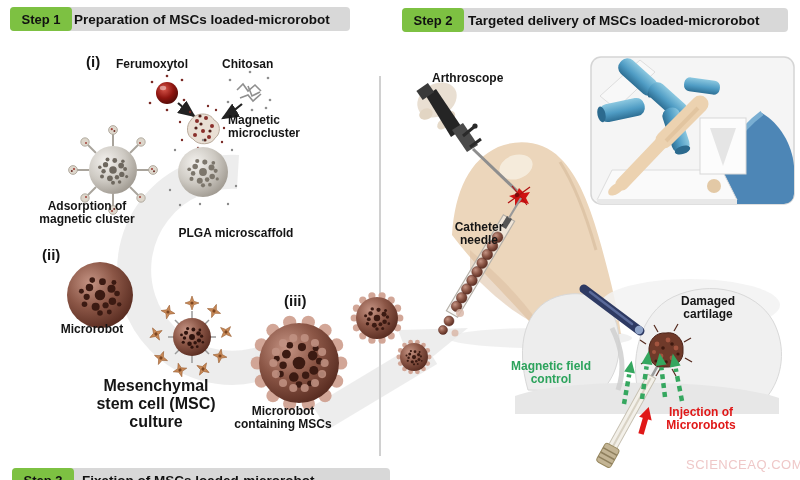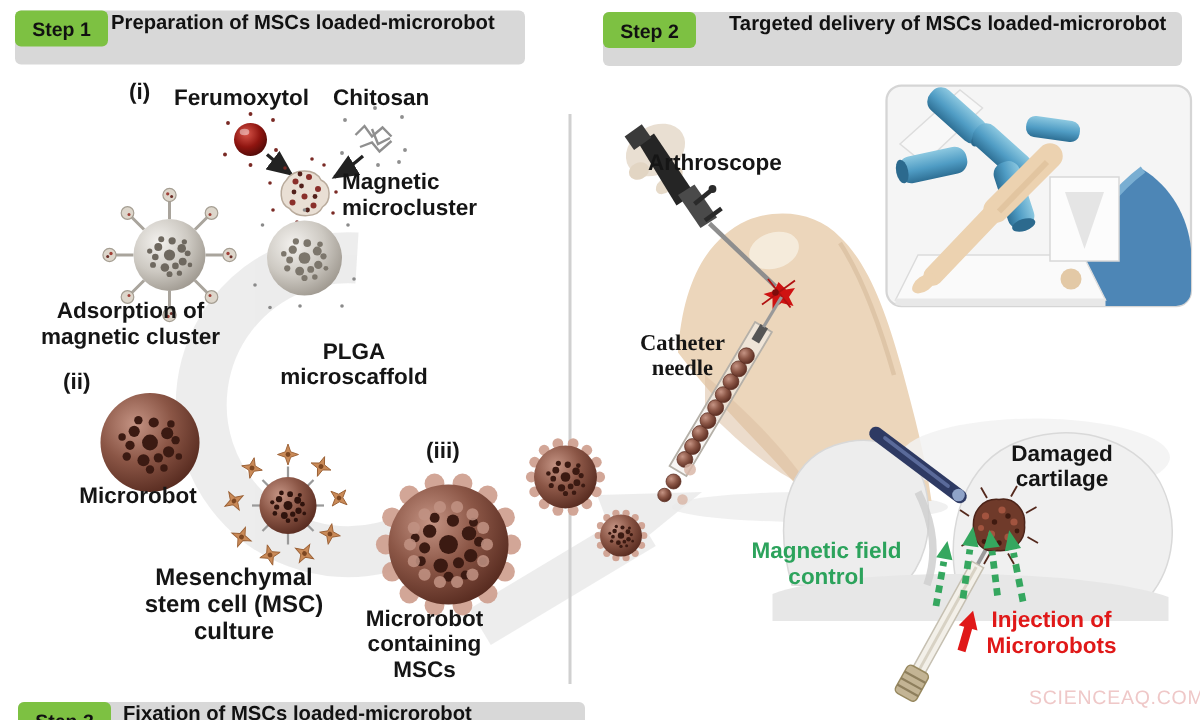--- a/index.html
+++ b/index.html
@@ -1,27 +1,27 @@
 <!DOCTYPE html>
 <html style="--accent-green: #7dc142; --bar-gray: #d8d8d8; --label-green: #2ca35c; --label-red: #e01818; --watermark-pink: #efc8c8; --microrobot-brown: #8b5646; --damage-red: #cf1212; --ema-coil-blue: #4f9cc4;"><head>
 <meta charset="utf-8">
 <style>
   html,body{margin:0;padding:0;background:#ffffff;}
   #stage{position:relative;width:800px;height:480px;overflow:hidden;background:#ffffff;
          font-family:"Liberation Sans",sans-serif;}
   svg{position:absolute;left:0;top:0;}
   
-  .stepbar{position:absolute;height:36px;background:var(--bar-gray,#d8d8d8);border-radius:4px;
-           display:flex;align-items:flex-start;}
+  .stepbar{position:absolute;height:24px;background:var(--bar-gray,#d8d8d8);border-radius:4px;
+           display:flex;align-items:center;}
   .stepbadge{position:absolute;left:0;top:0;height:24px;min-width:50px;padding:0 6px;
              background:var(--accent-green,#7dc142);border-radius:4px;display:flex;
              align-items:center;justify-content:center;font-weight:700;font-size:13px;color:#111;}
   .steptitle{font-weight:700;font-size:13.5px;color:#111;white-space:nowrap;}
   
-  .lbl{position:absolute;font-weight:700;font-size:15px;color:#151515;line-height:1.12;
+  .lbl{position:absolute;font-weight:700;font-size:12px;color:#151515;line-height:1.12;
        white-space:pre-line;z-index:3;}
   .lbl.center{text-align:center;}
   .lbl.small{font-size:16px;}
   .roman{position:absolute;font-weight:700;font-size:15px;color:#151515;z-index:3;}
   .green{color:var(--label-green,#2ca35c);}
   .red{color:var(--label-red,#e01818);}
   .watermark{position:absolute;font-size:13px;font-weight:400;letter-spacing:.5px;
              color:var(--watermark-pink,#efc8c8);z-index:4;}
 </style>
 </head>
@@ -449,21 +449,21 @@
   <div class="stepbar" style="left:10px;top:7px;width:340px;">
     <div class="stepbadge">
         <span>Step 1</span>
       </div>
     <div class="steptitle" style="margin-left:64px;">Preparation of MSCs loaded-microrobot</div>
   </div>
   <div class="stepbar" style="left:402px;top:8px;width:386px;">
     <div class="stepbadge">
         <span>Step 2</span>
       </div>
-    <div class="steptitle" style="margin-left:84px;">Targeted delivery of MSCs loaded-microrobot</div>
+    <div class="steptitle" style="margin-left:66px;">Targeted delivery of MSCs loaded-microrobot</div>
   </div>
   <div class="stepbar" style="left:12px;top:468px;width:378px;">
     <div class="stepbadge">
         <span>Step 3</span>
       </div>
     <div class="steptitle" style="margin-left:70px;">Fixation of MSCs loaded-microrobot</div>
   </div>
 
   <div class="roman" style="left:86px;top:53px;">(i)</div>
   <div class="lbl" style="left:116px;top:58px;">Ferumoxytol</div>
@@ -474,22 +474,22 @@
 magnetic cluster</div>
   <div class="lbl center" style="left:170px;top:203px;width:132px;margin-top:24px;">PLGA microscaffold</div>
   <div class="roman" style="left:42px;top:246px;">(ii)</div>
   <div class="lbl center" style="left:50px;top:323px;width:84px;">Microrobot</div>
   <div class="lbl center small" style="left:70px;top:377px;width:172px;">Mesenchymal
 stem cell (MSC) culture</div>
   <div class="roman" style="left:240px;top:292px;margin-left:44px;">(iii)</div>
   <div class="lbl center" style="left:224px;top:405px;width:118px;">Microrobot
 containing MSCs</div>
 
-  <div class="lbl" style="left:432px;top:101px;">Arthroscope</div>
-  <div class="lbl center" style="left:420px;top:221px;width:70px;font-family:Liberation Serif, serif;">Catheter
+  <div class="lbl" style="left:432px;top:72px;">Arthroscope</div>
+  <div class="lbl center" style="left:444px;top:221px;width:70px;">Catheter
 needle</div>
   <div class="lbl center" style="left:666px;top:295px;width:84px;">Damaged
 cartilage</div>
   <div class="lbl center green" style="left:496px;top:360px;width:110px;">Magnetic field
 control</div>
   <div class="lbl center red" style="left:652px;top:406px;width:98px;">Injection of
 Microrobots</div>
 
   <div class="watermark" style="left:686px;top:457px;">SCIENCEAQ.COM</div>
 </div>

